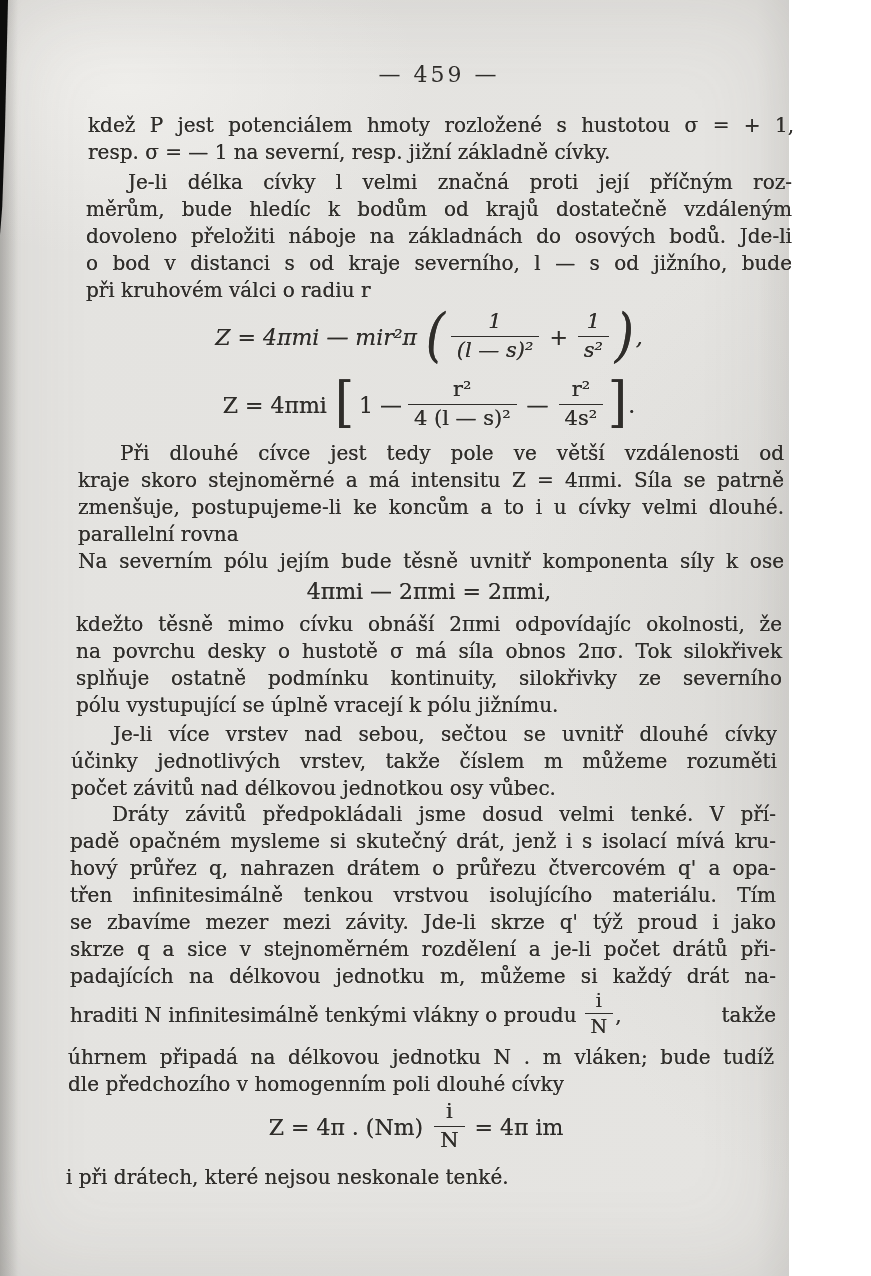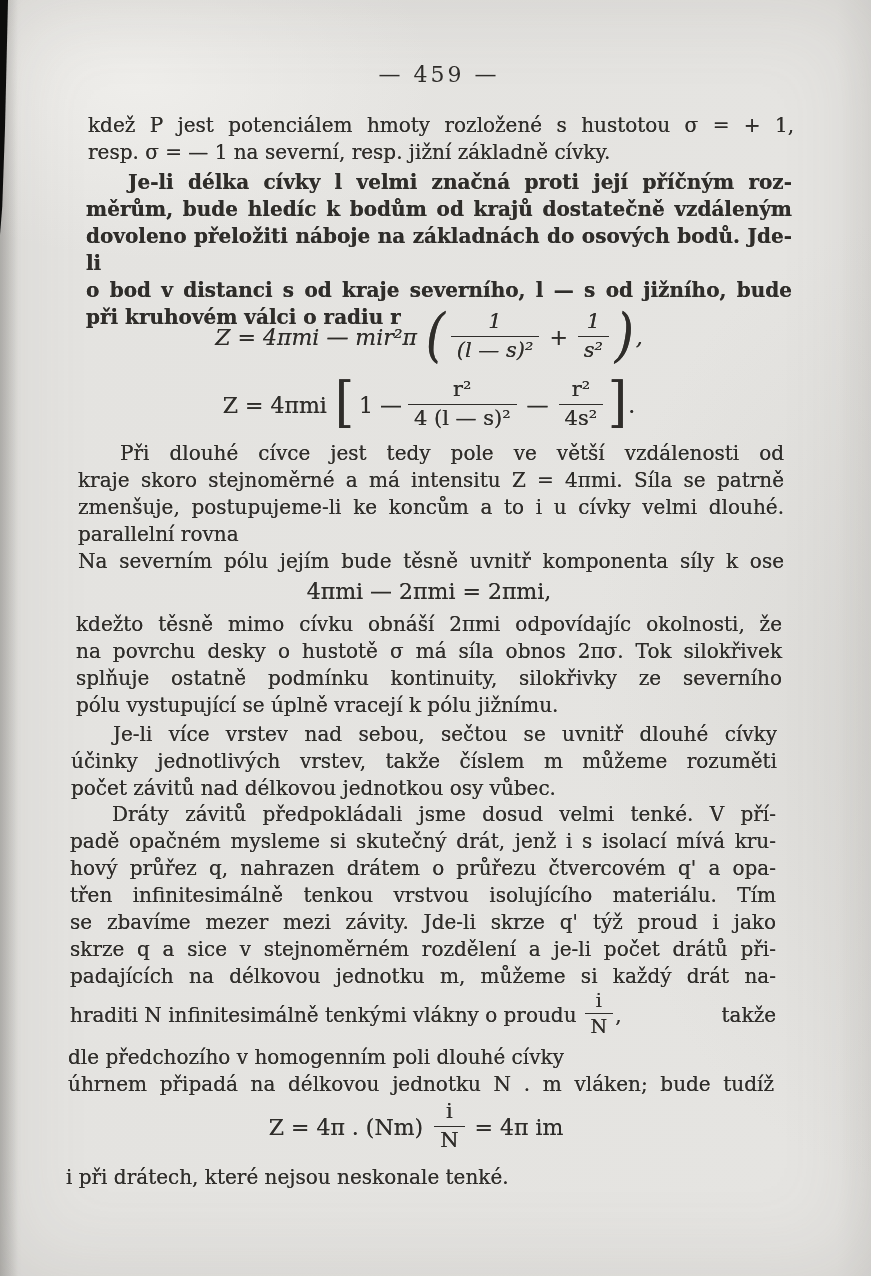--- a/index.html
+++ b/index.html
@@ -3,21 +3,21 @@
 <meta charset="utf-8">
 <style>
   html, body {
     margin: 0; padding: 0;
     width: 871px; height: 1276px;
     overflow: hidden;
     font-family: "DejaVu Serif", serif;
   }
   .page {
     position: relative;
-    width: 871px; height: 1276px;
+    width: 789px; height: 1276px;
     background:
       radial-gradient(ellipse 420px 260px at 16% 6%, rgba(240,239,236,.9) 0%, rgba(240,239,236,0) 70%),
       radial-gradient(ellipse 500px 700px at 108% 55%, rgba(203,202,198,.45) 0%, rgba(203,202,198,0) 70%),
       linear-gradient(90deg, #d8d7d4 0px, #e4e3e0 22px, #e5e4e1 96%, #dddcd9 100%),
       #e3e2df;
     box-shadow: inset 0 0 90px rgba(110,108,102,.16);
     color: #2f2d2a;
   }
   .edge-shadow {
     position: absolute; left: 0; top: 0; bottom: 0; width: 18px;
@@ -75,21 +75,21 @@
   <div class="edge-shadow"></div>
   <div class="binding-sliver"></div>
 
   <div class="header">— 459 —</div>
 
   <div class="block" style="top:112px; left:88px;">
     <div class="line j">kdež P jest potenciálem hmoty rozložené s hustotou σ = + 1,</div>
     <div class="line">resp. σ = — 1 na severní, resp. jižní základně cívky.</div>
   </div>
 
-  <div class="block" style="top:169px; left:86px;font-weight:bold;">
+  <div class="block" style="top:169px; left:86px;">
     <div class="line j ind">Je-li délka cívky l velmi značná proti její příčným roz-</div>
     <div class="line j">měrům, bude hledíc k bodům od krajů dostatečně vzdáleným</div>
     <div class="line j">dovoleno přeložiti náboje na základnách do osových bodů. Jde-li</div>
     <div class="line j">o bod v distanci s od kraje severního, l — s od jižního, bude</div>
     <div class="line">při kruhovém válci o radiu r</div>
   </div>
 
   <div class="formula" style="top:312px;font-style:italic;">
     <span class="lhs">Z = 4πmi — mir²π</span><span class="bigd">(</span><span class="frac"><span class="num">1</span><span class="den">(l — s)²</span></span><span class="op">+</span><span class="frac"><span class="num">1</span><span class="den">s²</span></span><span class="bigd">)</span><span>,</span>
   </div>
@@ -138,22 +138,22 @@
           <span class="num">i</span>
           <span class="den">N</span>
         </span>
         <span>,</span>
       <span class="grow"></span>
       <span>takže</span>
     </div>
   </div>
 
   <div class="block" style="top:1044px; left:68px;">
+    <div class="line j">úhrnem připadá na délkovou jednotku N . m vláken; bude tudíž</div>
     <div class="line">dle předchozího v homogenním poli dlouhé cívky</div>
-    <div class="line j">úhrnem připadá na délkovou jednotku N . m vláken; bude tudíž</div>
   </div>
 
   <div class="formula" style="top:1102px; left:66px;">
     <span class="lhs">Z = 4π . (Nm)</span><span class="frac"><span class="num">i</span><span class="den">N</span></span><span class="op">= 4π im</span>
   </div>
 
   <div class="block" style="top:1164px; left:66px;">
     <div class="line">i při drátech, které nejsou neskonale tenké.</div>
   </div>
 </div>

